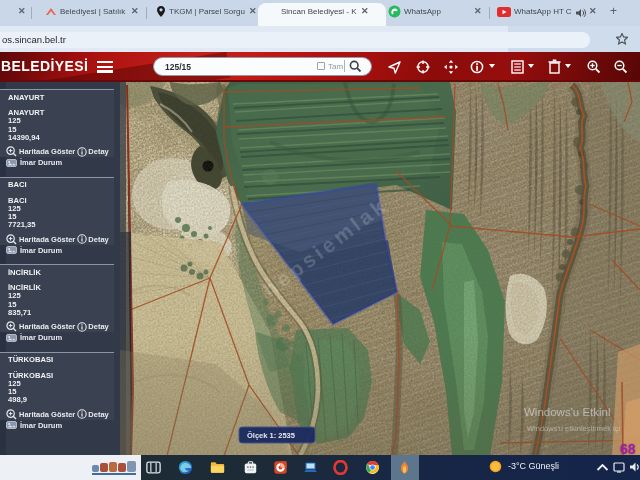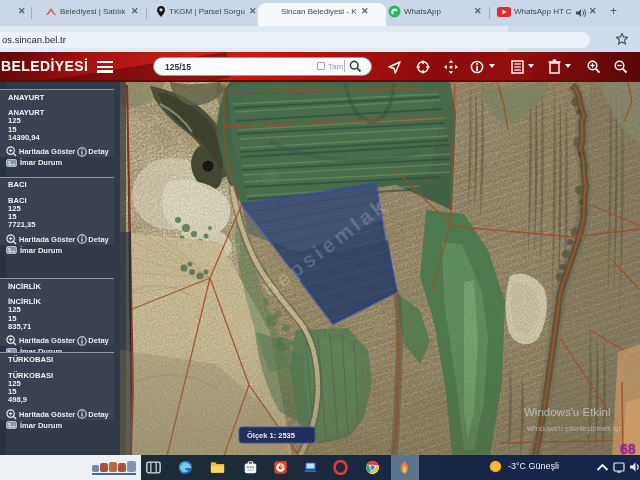--- a/index.html
+++ b/index.html
@@ -480,21 +480,21 @@
     </div>
     <div class="rowi" style="top:68px;">
       <svg width="11" height="8" style="margin-right:3px;">
             <rect x="0.5" y="0.5" width="10" height="7" rx="1.5" fill="#8b97ab" stroke="#c5cdd9" stroke-width="0.8"></rect>
             <circle cx="3.2" cy="3" r="1" fill="#e9eef5"></circle>
             <path d="M1.5 6.2 L4.2 4.2 L6.3 6 L8 4.5 L9.5 6.2 Z" fill="#dde4ee"></path>
           </svg>
       İmar Durum
     </div>
   </div>
-  <div class="blk" style="top:196px;padding-left:16px;">
+  <div class="blk" style="top:182px;padding-left:16px;">
     <div class="hd">İNCİRLİK</div>
     <div class="bd">İNCİRLİK<br>125<br>15<br>835,71</div>
     <div class="rowi" style="top:56px;">
       <svg width="11" height="11" style="margin-right:2px;">
             <circle cx="4.6" cy="4.6" r="3.7" fill="none" stroke="#e8ebf0" stroke-width="1.2"></circle>
             <line x1="2.8" y1="4.6" x2="6.4" y2="4.6" stroke="#e8ebf0" stroke-width="1"></line>
             <line x1="4.6" y1="2.8" x2="4.6" y2="6.4" stroke="#e8ebf0" stroke-width="1"></line>
             <line x1="7.3" y1="7.3" x2="10" y2="10" stroke="#e8ebf0" stroke-width="1.3"></line>
           </svg>
       Haritada Göster&nbsp;<svg width="10" height="10" style="margin-right:1px;">

